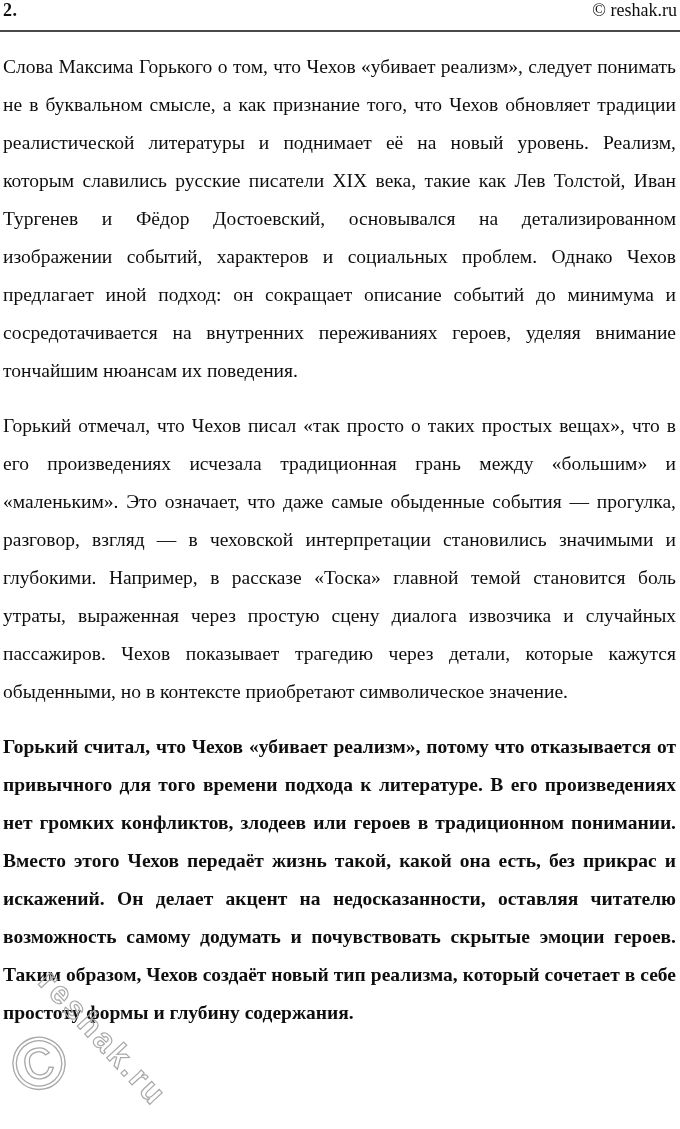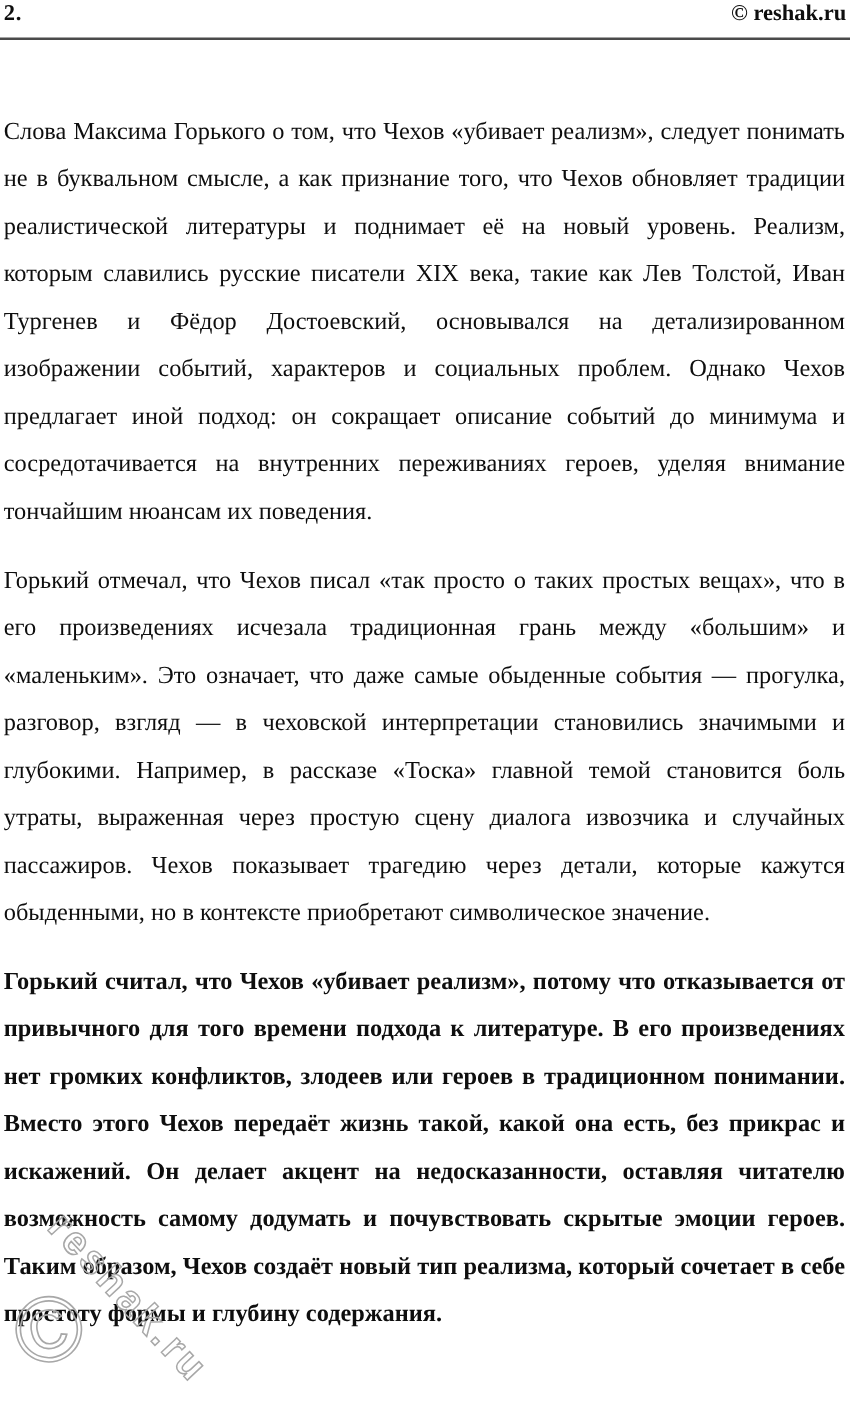--- a/index.html
+++ b/index.html
@@ -22,33 +22,32 @@
     align-items: flex-start;
     padding: 1px 3px 0 3px;
     font-size: 18px;
     line-height: 1;
   }
   .page-number {
     font-weight: bold;
     letter-spacing: 0.5px;
   }
   .copyright {
-    font-weight: bold;
+    font-weight: normal;
   }
   .header-rule {
     border: none;
     border-top: 2px solid #4a4a4a;
     margin: 11px 0 0 0;
   }
   .doc-body {
     padding: 16px 4px 0 3px;
     font-size: 19.5px;
     line-height: 38px;
     text-align: justify;
-    margin-top: 39px;
   }
   .doc-body p {
     margin: 0 0 17px 0;
   }
   .doc-body p:last-child {
     margin-bottom: 0;
     font-weight: bold;
   }
   
   .watermark {

